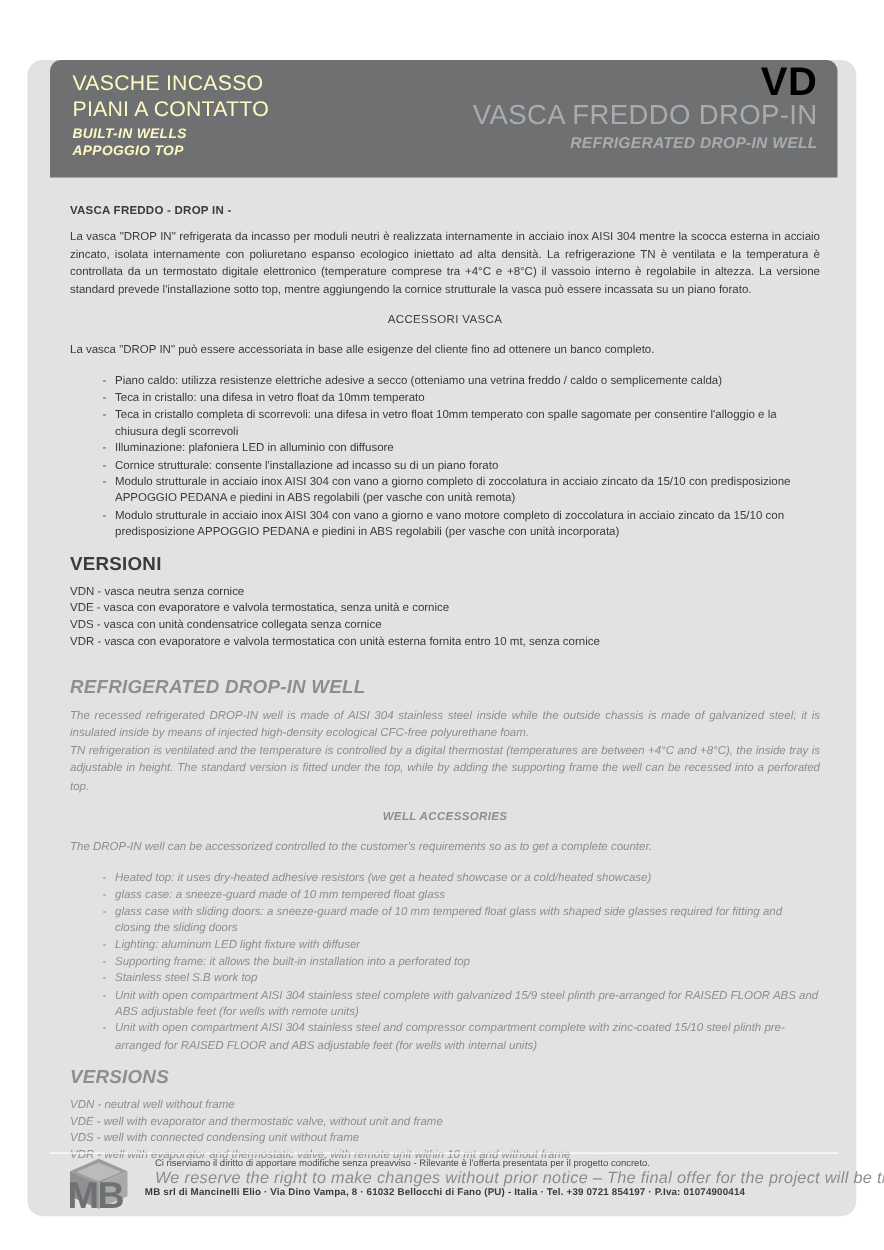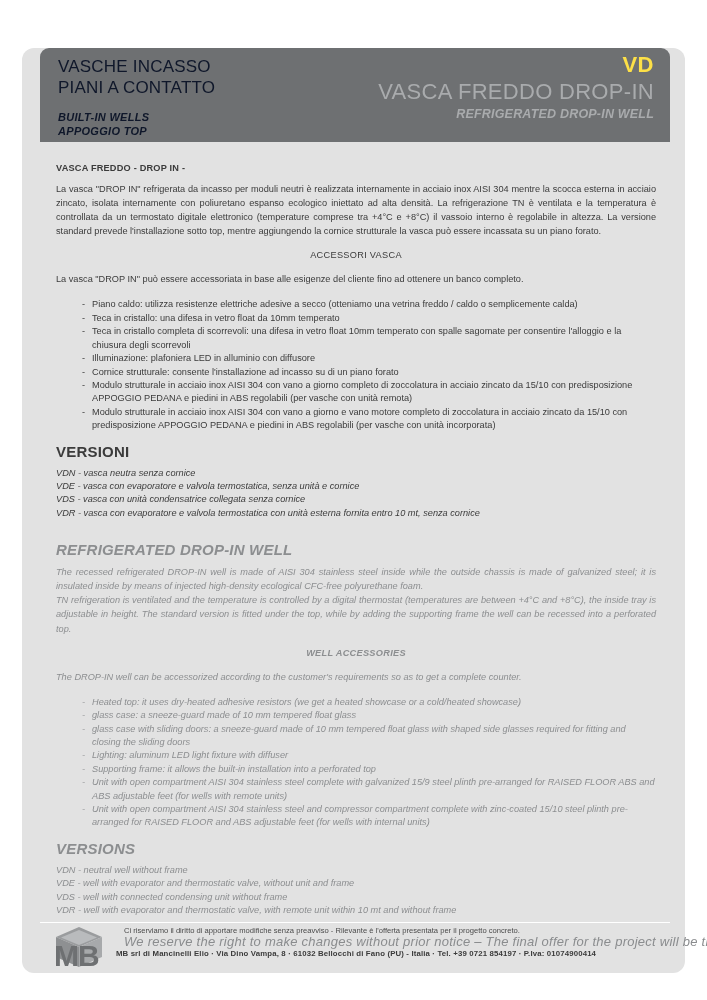--- a/index.html
+++ b/index.html
@@ -39,52 +39,52 @@
     width: 630px;
     height: 94px;
     background: #6e7072;
     border-radius: 9px 9px 0 0;
     box-sizing: border-box;
   }
   .hdr-left {
     position: absolute;
     left: 18px;
     top: 8px;
-    color: #0f172a;
+    color: #fef9c3;
   }
   .hdr-l1, .hdr-l2 {
     font-size: 17px;
     line-height: 21px;
     letter-spacing: 0.2px;
     font-weight: 400;
     white-space: nowrap;
   }
   .hdr-l3, .hdr-l4 {
     font-size: 11px;
     line-height: 14px;
     font-style: italic;
     font-weight: bold;
     letter-spacing: 0.3px;
     white-space: nowrap;
   }
-  .hdr-l3 { margin-top: 12px; }
+  .hdr-l3 { margin-top: 2px; }
 
   .hdr-right {
     position: absolute;
     right: 16px;
     top: 4px;
     text-align: right;
     color: #9ea0a2;
   }
   .hdr-vd {
-    font-size: 22px;
+    font-size: 32px;
     font-weight: bold;
     line-height: 26px;
     letter-spacing: 0.5px;
-    color: #fde047;
+    color: #000000;
   }
   .hdr-title {
     font-size: 22px;
     line-height: 27px;
     letter-spacing: 0.3px;
     color: #a9abad;
     white-space: nowrap;
   }
   .hdr-sub {
     font-size: 12.5px;
@@ -144,21 +144,20 @@
   }
   .block-head {
     font-size: 15px;
     font-weight: bold;
     letter-spacing: 0.2px;
     margin: 8px 0 7px 0;
   }
   .vers-line {
     font-size: 9.2px;
     line-height: 13.4px;
-    font-style: italic;
   }
 
   
   .en {
     color: #8c8e90;
     font-style: italic;
   }
   .en .para { text-align: justify; }
   .en .block-head { font-weight: bold; }
   .en .center-head { font-weight: bold; }
@@ -266,27 +265,28 @@
       <div class="vers-line">VDR - vasca con evaporatore e valvola termostatica con unità esterna fornita entro 10 mt, senza cornice</div>
     </div>
 
     <div class="gap-m"></div>
 
     <div class="en">
       <div class="block-head">REFRIGERATED DROP-IN WELL</div>
       <p class="para" style="margin-bottom:0">The recessed refrigerated DROP-IN well is made of AISI 304 stainless steel inside while the outside chassis is made of galvanized steel; it is insulated inside by means of injected high-density ecological CFC-free polyurethane foam.</p>
       <p class="para">TN refrigeration is ventilated and the temperature is controlled by a digital thermostat (temperatures are between +4°C and +8°C), the inside tray is adjustable in height. The standard version is fitted under the top, while by adding the supporting frame the well can be recessed into a perforated top.</p>
       <div class="center-head">WELL ACCESSORIES</div>
-      <p class="para">The DROP-IN well can be accessorized according to the customer's requirements so as to get a complete counter.</p>
+      <p class="para">The DROP-IN well can be accessorized controlled to the customer's requirements so as to get a complete counter.</p>
       <ul class="bullets">
         <li>Heated top: it uses dry-heated adhesive resistors (we get a heated showcase or a cold/heated showcase)</li>
         <li>glass case: a sneeze-guard made of 10 mm tempered float glass</li>
         <li>glass case with sliding doors:  a sneeze-guard made of 10 mm tempered float glass with shaped side glasses required for fitting and closing the sliding doors</li>
         <li>Lighting: aluminum LED light fixture with diffuser</li>
         <li>Supporting frame: it allows the built-in installation into a perforated top</li>
+        <li>Stainless steel S.B work top</li>
         <li>Unit with open compartment AISI 304 stainless steel complete with galvanized 15/9  steel plinth pre-arranged for RAISED FLOOR ABS and ABS adjustable feet (for wells with remote units)</li>
         <li>Unit with open compartment AISI 304 stainless steel and compressor compartment complete with zinc-coated 15/10 steel plinth pre-arranged for RAISED FLOOR and ABS adjustable feet (for wells with internal units)</li>
       </ul>
       <div class="block-head">VERSIONS</div>
       <div class="vers-line">VDN - neutral well without frame</div>
       <div class="vers-line">VDE -  well with evaporator and thermostatic valve, without unit and frame</div>
       <div class="vers-line">VDS -  well with connected condensing unit without frame</div>
       <div class="vers-line">VDR - well with evaporator and thermostatic valve, with remote unit within 10 mt and without frame</div>
     </div>
 

